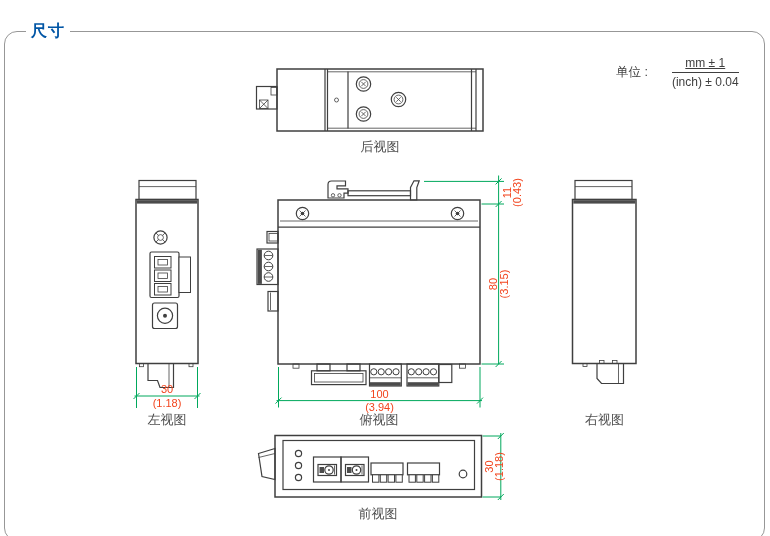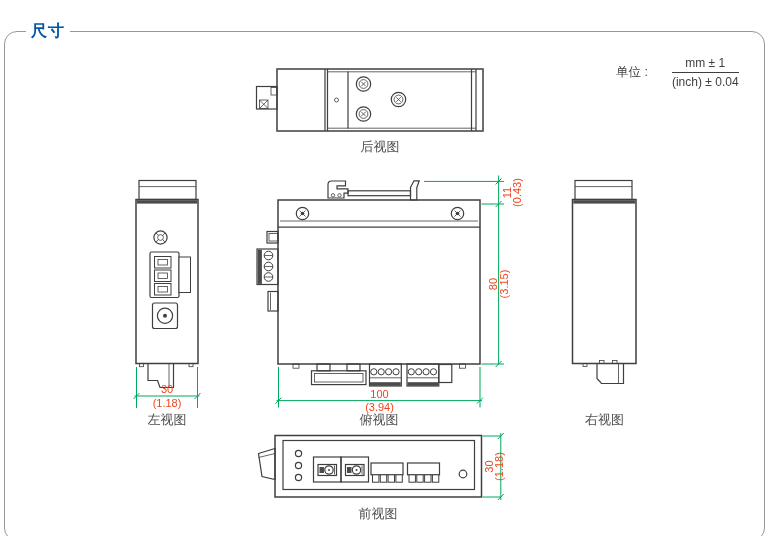--- a/index.html
+++ b/index.html
@@ -9,21 +9,21 @@
   html,body{margin:0;padding:0;background:#fff;}
   .canvas{position:relative;width:770px;height:536px;background:#fff;overflow:hidden;
           font-family:"Liberation Sans",sans-serif;margin-top:16px;}
   .frame{position:absolute;left:4px;top:15px;width:761px;height:510px;box-sizing:border-box;
          border:1.5px solid var(--frame-border);border-radius:13px;background:#fff;}
   .page-title{position:absolute;left:26px;top:5px;z-index:2;background:#fff;padding:0 5px;
          color:var(--accent-blue);font-size:16px;font-weight:bold;letter-spacing:1px;}
   .unit{position:absolute;left:616px;top:40px;z-index:2;display:flex;align-items:center;gap:24px;
         color:#3f3f3f;font-size:12.5px;}
   .frac{display:inline-flex;flex-direction:column;text-align:center;font-size:12px;}
-  .frac-top{padding:0 8px 2px;border-bottom:1.2px solid #3f3f3f;}
+  .frac-top{padding:0 8px 2px;border-bottom:1.2px solid #3f3f3f;text-decoration:underline;}
   .frac-bottom{padding-top:2px;}
   .footer-bar{position:absolute;left:0;top:531px;width:770px;height:5px;background:var(--footer-bar);}
   svg{position:absolute;left:0;top:0;z-index:1;}
   .ol{fill:none;stroke:var(--outline);stroke-width:1.2;}
   .olt{fill:none;stroke:var(--outline);stroke-width:1.5;}
   .thin{fill:none;stroke:var(--outline);stroke-width:0.8;}
   .dk{fill:#4b4b4b;stroke:none;}
   .win{fill:#fff;stroke:var(--outline);stroke-width:1;}
   .dim{fill:none;stroke:var(--dimension-line);stroke-width:1;}
   .dim-text{fill:var(--dimension-text);font-size:11px;text-anchor:middle;}

